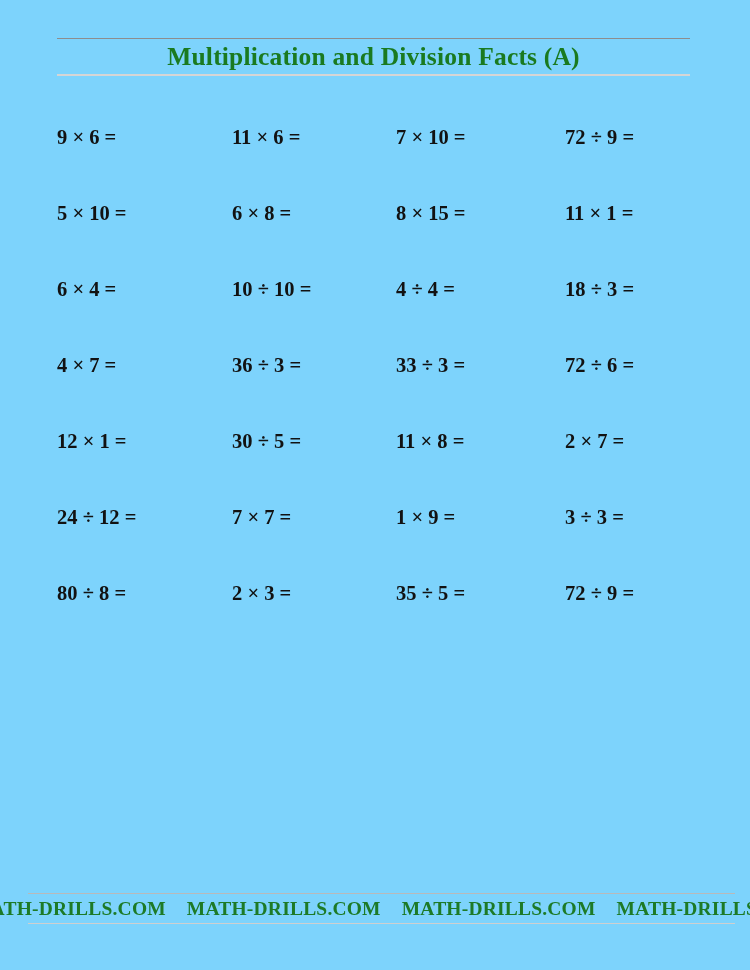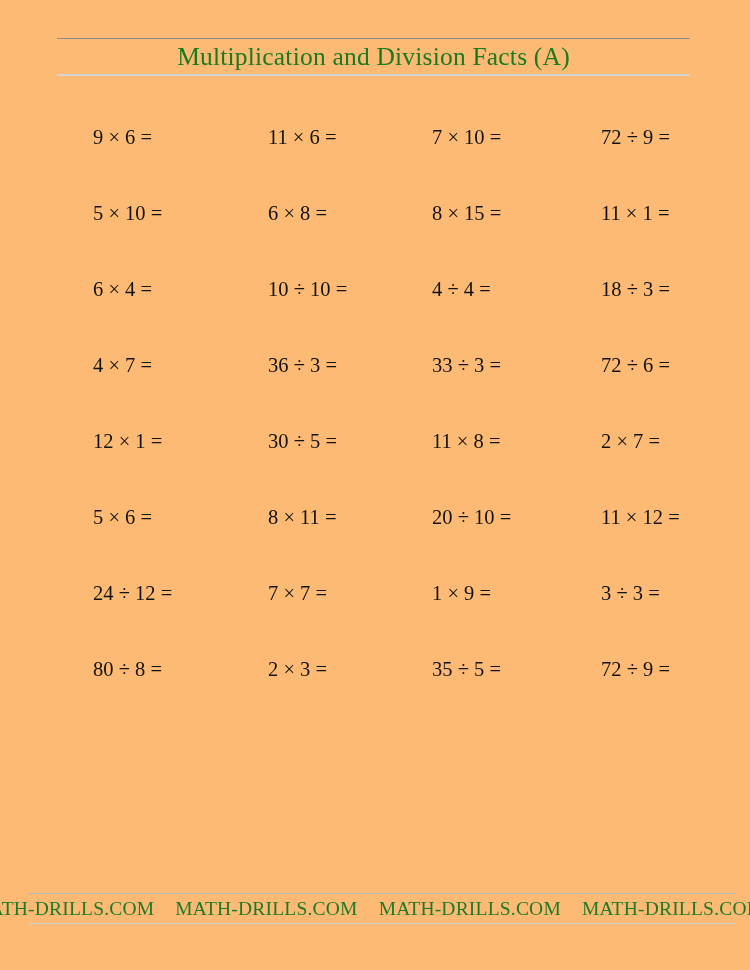--- a/index.html
+++ b/index.html
@@ -12,21 +12,22 @@
     height: 970px;
     position: relative;
     overflow: hidden;
     font-family: "Liberation Serif", "DejaVu Serif", serif;
     color: #000000;
   }
 
   .page {
     position: absolute;
     inset: 0;
-    background: #fdba74;
+    background: #7dd3fc;
+    font-weight: bold;
   }
 
   
   .header {
     position: absolute;
     left: 57px;
     top: 38px;
     width: 633px;
   }
   .rule-top {
@@ -51,21 +52,20 @@
   
   .grid {
     position: absolute;
     left: 0;
     top: 121px;
     width: 750px;
   }
   .row {
     position: relative;
     height: 76px;
-    margin-left: 36px;
   }
   .cell {
     position: absolute;
     top: 0;
     font-size: 20.5px;
     line-height: 32px;
     color: #121212;
     white-space: nowrap;
   }
   .cell.c0 { left: 57px; }
@@ -155,26 +155,20 @@
       <div class="cell c2">33 ÷ 3 =</div>
       <div class="cell c3">72 ÷ 6 =</div>
     </div>
     <div class="row">
       <div class="cell c0">12 × 1 =</div>
       <div class="cell c1">30 ÷ 5 =</div>
       <div class="cell c2">11 × 8 =</div>
       <div class="cell c3">2 × 7 =</div>
     </div>
     <div class="row">
-      <div class="cell c0">5 × 6 =</div>
-      <div class="cell c1">8 × 11 =</div>
-      <div class="cell c2">20 ÷ 10 =</div>
-      <div class="cell c3">11 × 12 =</div>
-    </div>
-    <div class="row">
       <div class="cell c0">24 ÷ 12 =</div>
       <div class="cell c1">7 × 7 =</div>
       <div class="cell c2">1 × 9 =</div>
       <div class="cell c3">3 ÷ 3 =</div>
     </div>
     <div class="row">
       <div class="cell c0">80 ÷ 8 =</div>
       <div class="cell c1">2 × 3 =</div>
       <div class="cell c2">35 ÷ 5 =</div>
       <div class="cell c3">72 ÷ 9 =</div>

